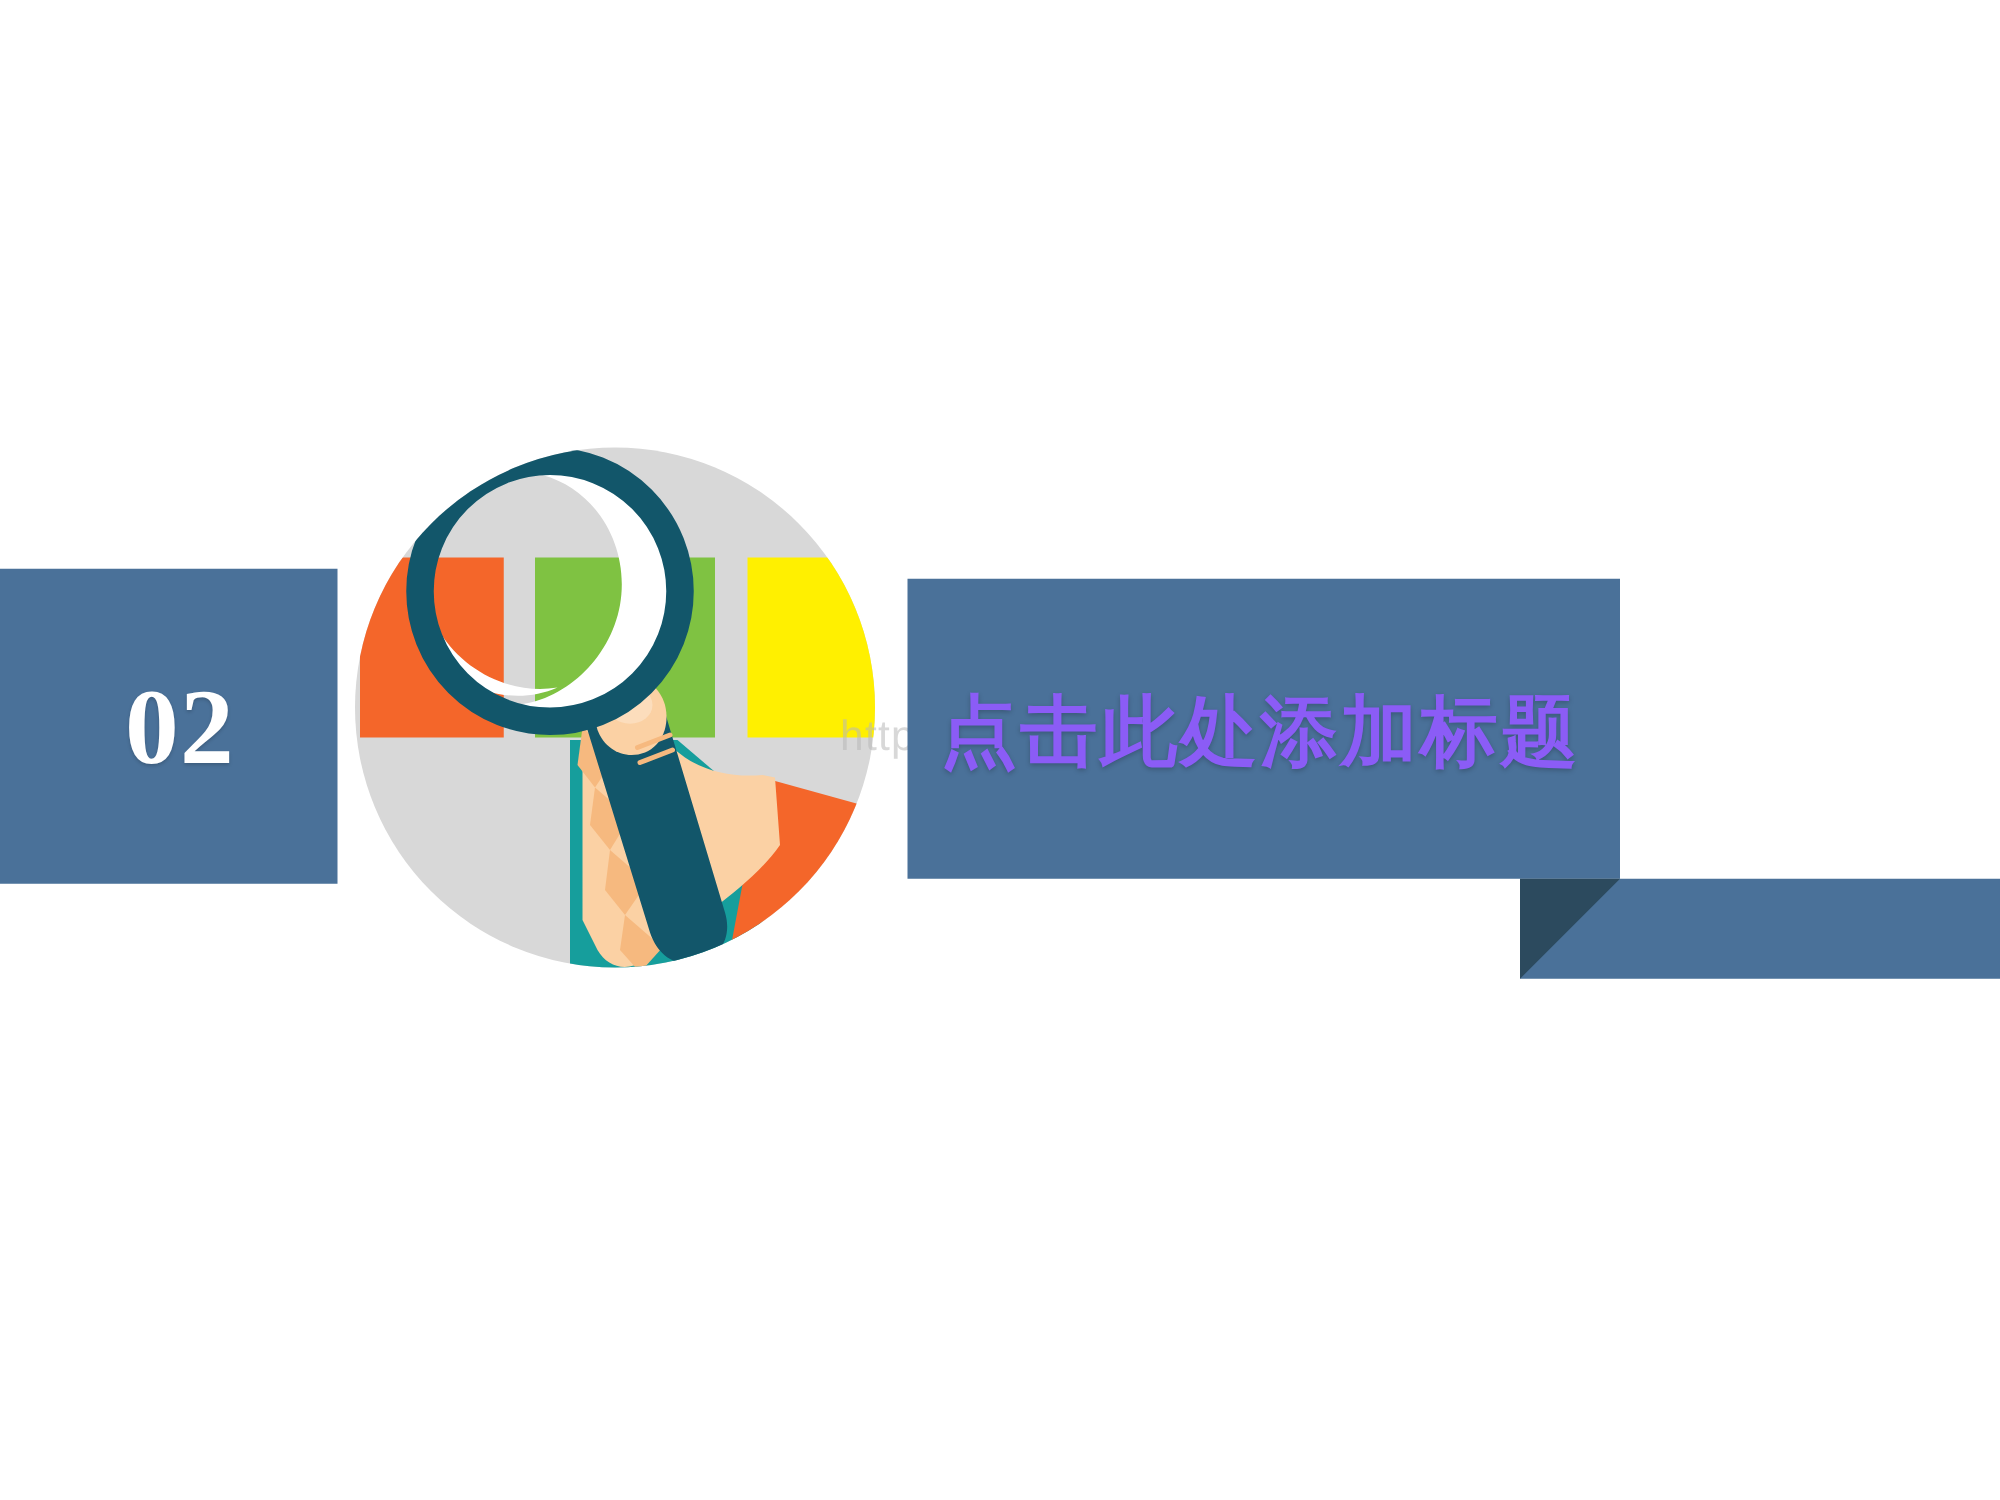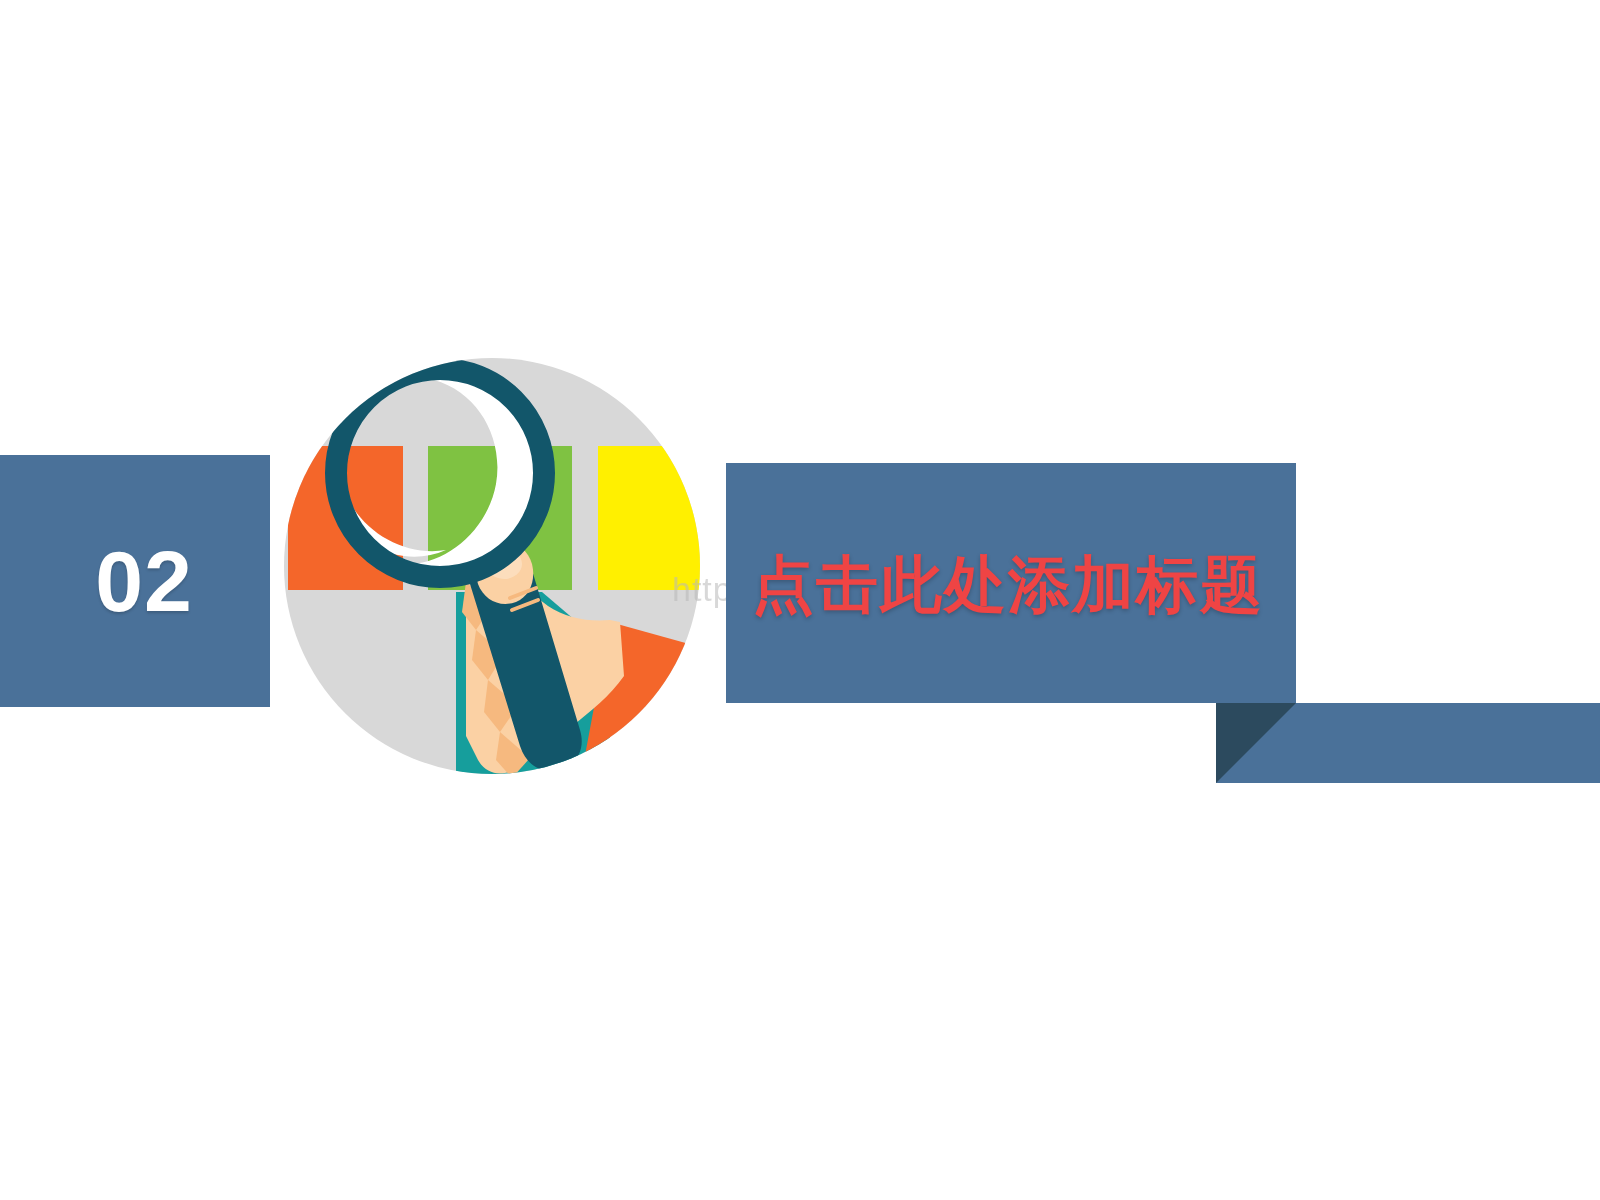--- a/index.html
+++ b/index.html
@@ -37,20 +37,21 @@
     justify-content: center;
   }
   .number-box .num {
     color: #ffffff;
     font-size: 86px;
     font-weight: bold;
     line-height: 1;
     letter-spacing: 1px;
     padding-left: 18px;
     text-shadow: 0 2px 3px rgba(0,0,0,0.18);
+    font-family: Liberation Serif, serif;
   }
 
   
   .ribbon-main {
     position: absolute;
     left: 726px;
     top: 463px;
     width: 570px;
     height: 240px;
     background: #4A7199;
@@ -73,21 +74,21 @@
     border-right: 80px solid transparent;
   }
   .ribbon-title {
     position: absolute;
     left: 752px;
     top: 540px;
     width: 530px;
     height: 90px;
     display: flex;
     align-items: center;
-    color: #ef4444;
+    color: #8b5cf6;
     font-size: 62px;
     font-weight: bold;
     letter-spacing: 2px;
     white-space: nowrap;
     text-shadow: 0 2px 4px rgba(0,0,0,0.22);
   }
 
   
   .watermark {
     position: absolute;

